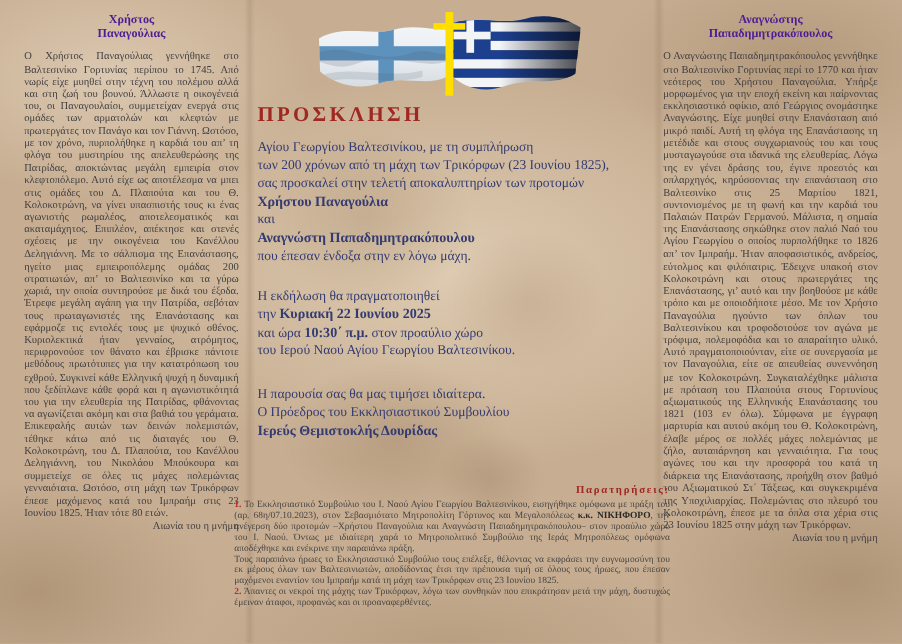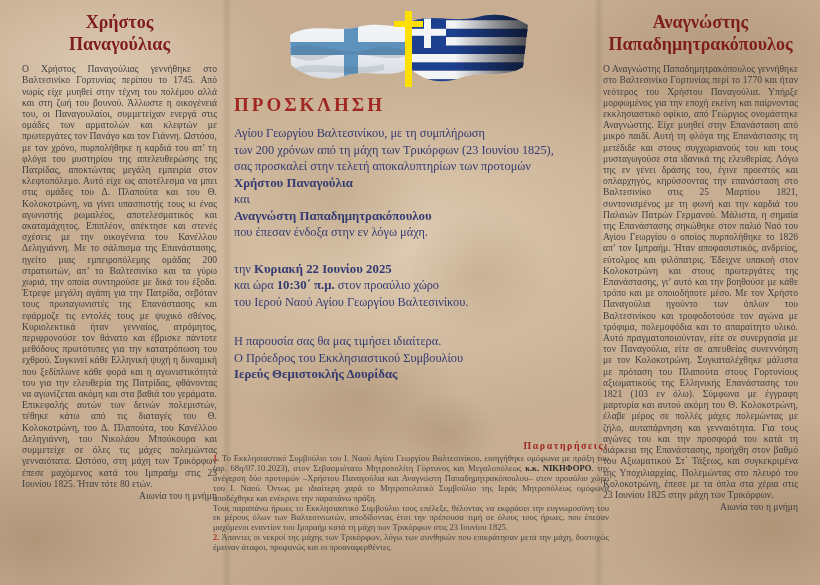--- a/index.html
+++ b/index.html
@@ -26,22 +26,22 @@
     filter:blur(2px);
   }
   .fold{position:absolute;top:0;width:10px;height:585px;pointer-events:none;}
   .fold.f1{left:222px;background:linear-gradient(90deg,rgba(100,76,50,0),rgba(100,76,50,.14),rgba(100,76,50,0));}
   .fold.f2{left:594px;background:linear-gradient(90deg,rgba(100,76,50,0),rgba(100,76,50,.14),rgba(100,76,50,0));}
 
   .side-col{position:absolute;top:12px;width:195px;}
   .side-col.left{left:22px;}
   .side-col.right{left:603px;}
   .side-title{
-    text-align:center;font-weight:bold;font-size:18px;line-height:1.2;
-    color:#7f1d1d;margin:0 0 8px 0;
+    text-align:center;font-weight:bold;font-size:11px;line-height:1.2;
+    color:#4c1d95;margin:0 0 8px 0;
   }
   .side-body{
     margin:0;text-align:justify;font-size:9.6px;line-height:11.2px;
     color:#403e40;hyphens:auto;-webkit-hyphens:auto;
   }
   .side-closing{
     text-align:right;font-size:9.6px;line-height:11.2px;color:#403e40;margin-top:1px;
   }
 
   .centre-col{position:absolute;left:234px;top:8px;width:352px;text-align:left;}
@@ -152,20 +152,21 @@
     <div class="ln">Αγίου Γεωργίου Βαλτεσινίκου, με τη συμπλήρωση</div>
     <div class="ln">των 200 χρόνων από τη μάχη των Τρικόρφων (23 Ιουνίου 1825),</div>
     <div class="ln">σας προσκαλεί στην τελετή αποκαλυπτηρίων των προτομών</div>
     <div class="ln bold-name">Χρήστου Παναγούλια</div>
     <div class="ln">και</div>
     <div class="ln bold-name">Αναγνώστη Παπαδημητρακόπουλου</div>
     <div class="ln">που έπεσαν ένδοξα στην εν λόγω μάχη.</div>
   </div>
 
   <div class="event-par">
+    <div class="ln">Η εκδήλωση θα πραγματοποιηθεί</div>
     <div class="ln"><span>την </span><b>Κυριακή 22 Ιουνίου 2025</b></div>
     <div class="ln"><span>και ώρα </span><b>10:30΄ π.μ.</b><span> στον προαύλιο χώρο</span></div>
     <div class="ln">του Ιερού Ναού Αγίου Γεωργίου Βαλτεσινίκου.</div>
   </div>
 
   <div class="presence-par">
     <div class="ln">Η παρουσία σας θα μας τιμήσει ιδιαίτερα.</div>
     <div class="ln">Ο Πρόεδρος του Εκκλησιαστικού Συμβουλίου</div>
     <div class="ln bold-name">Ιερεύς Θεμιστοκλής Δουρίδας</div>
   </div>

